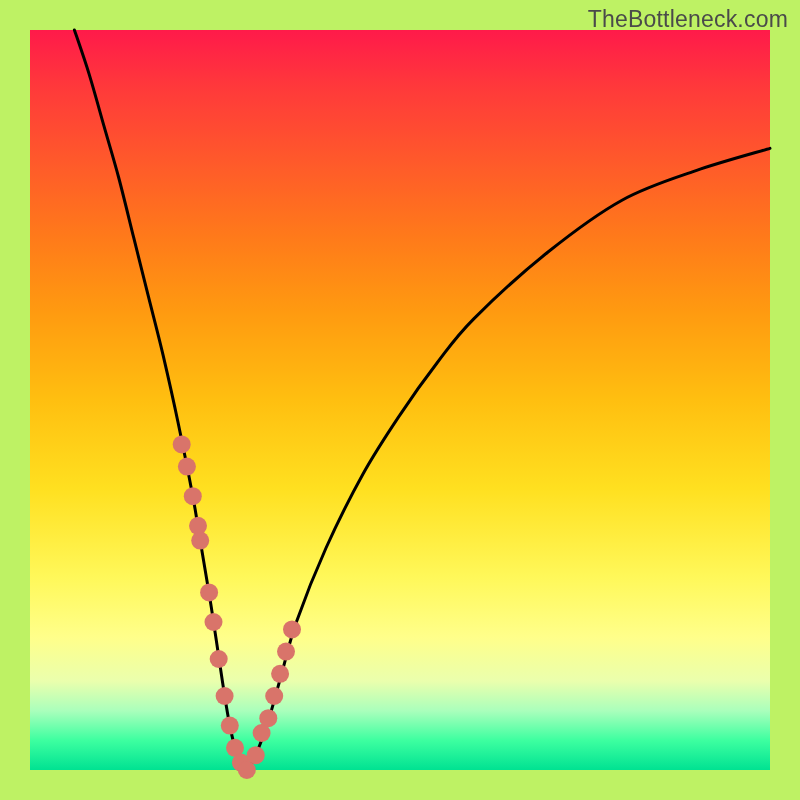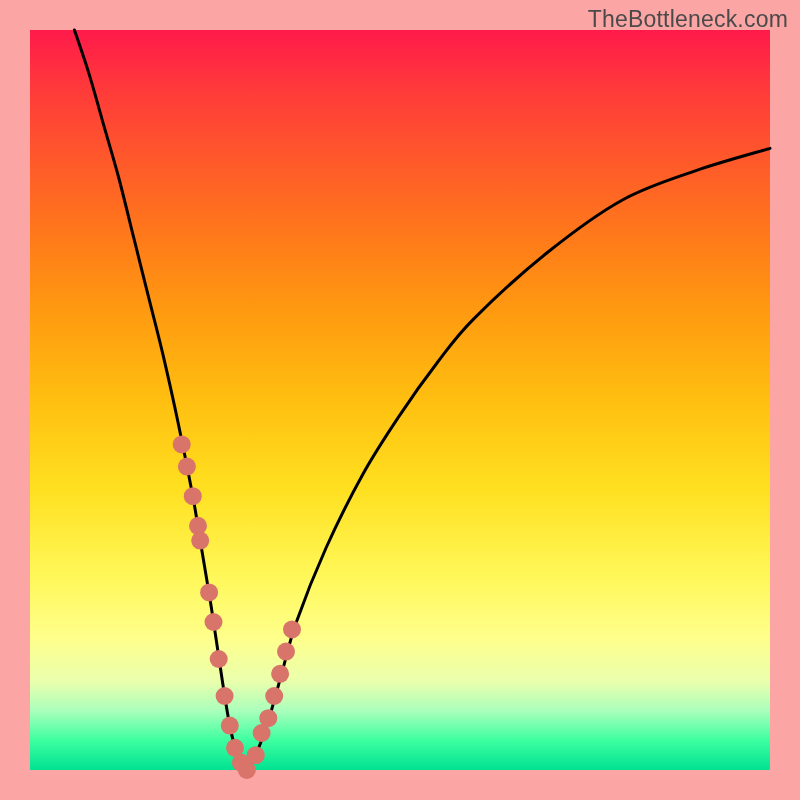--- a/index.html
+++ b/index.html
@@ -8,21 +8,21 @@
     width: 800px;
     height: 800px;
     overflow: hidden;
     font-family: Arial, Helvetica, sans-serif;
     background: #000;
   }
   .frame {
     position: relative;
     width: 800px;
     height: 800px;
-    background: #fca5a5;
+    background: #bef264;
   }
   .plot-area {
     position: absolute;
     left: 30px;
     top: 30px;
     width: 740px;
     height: 740px;
     background: linear-gradient(to bottom,
       #ff1a4a 0%,
       #ff3a3a 8%,

